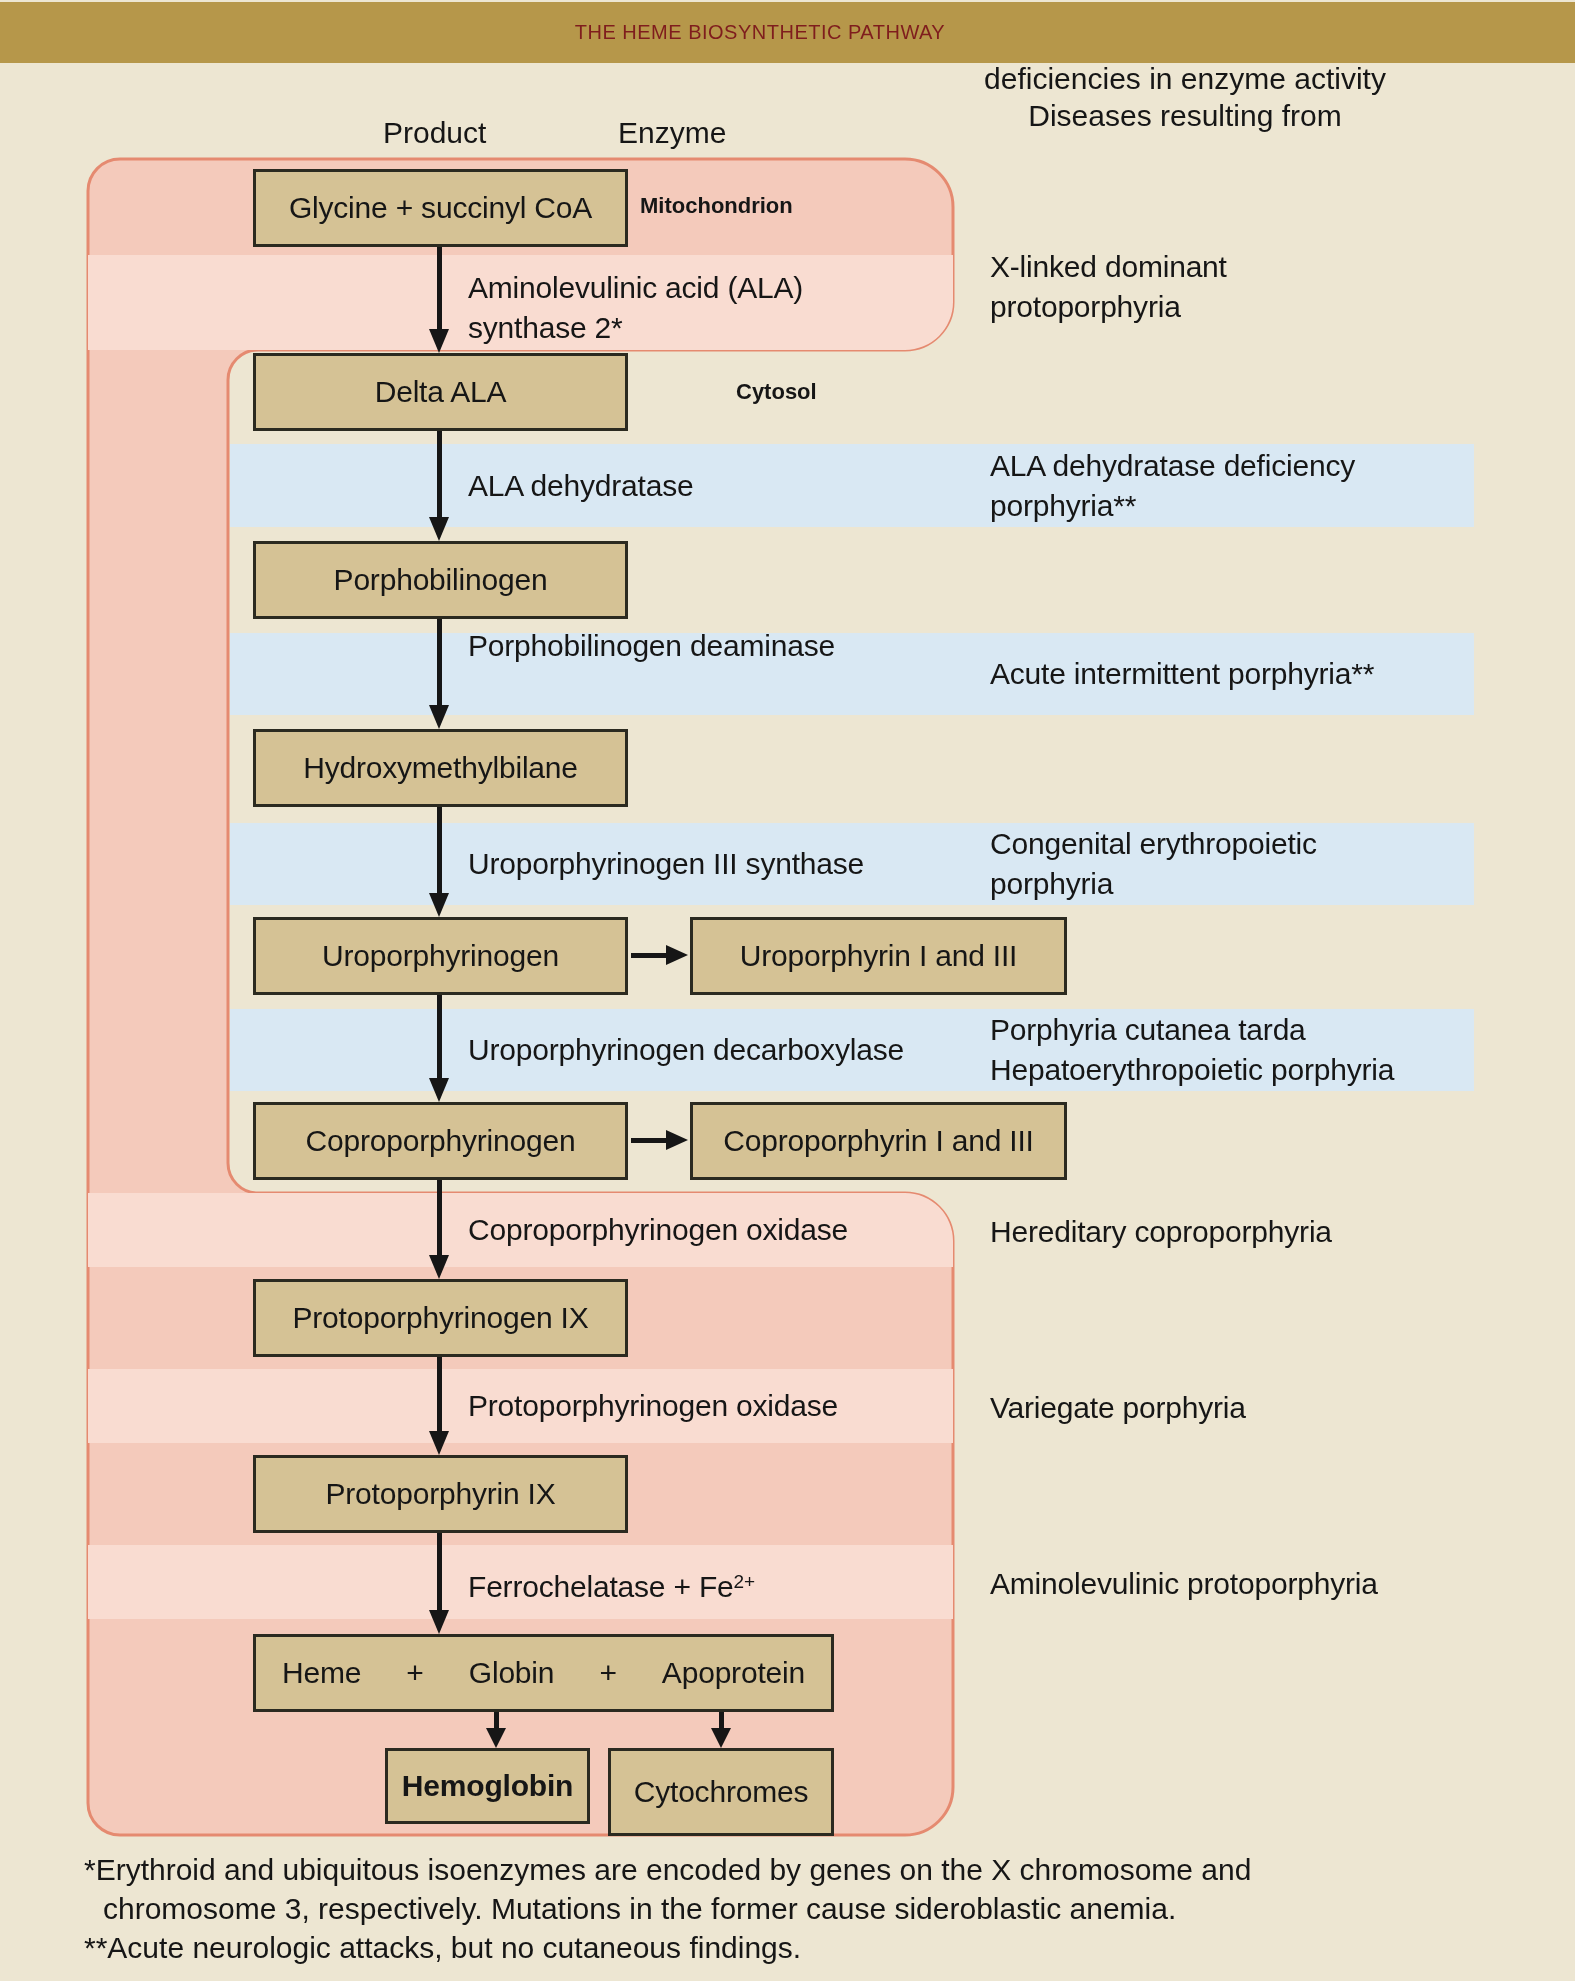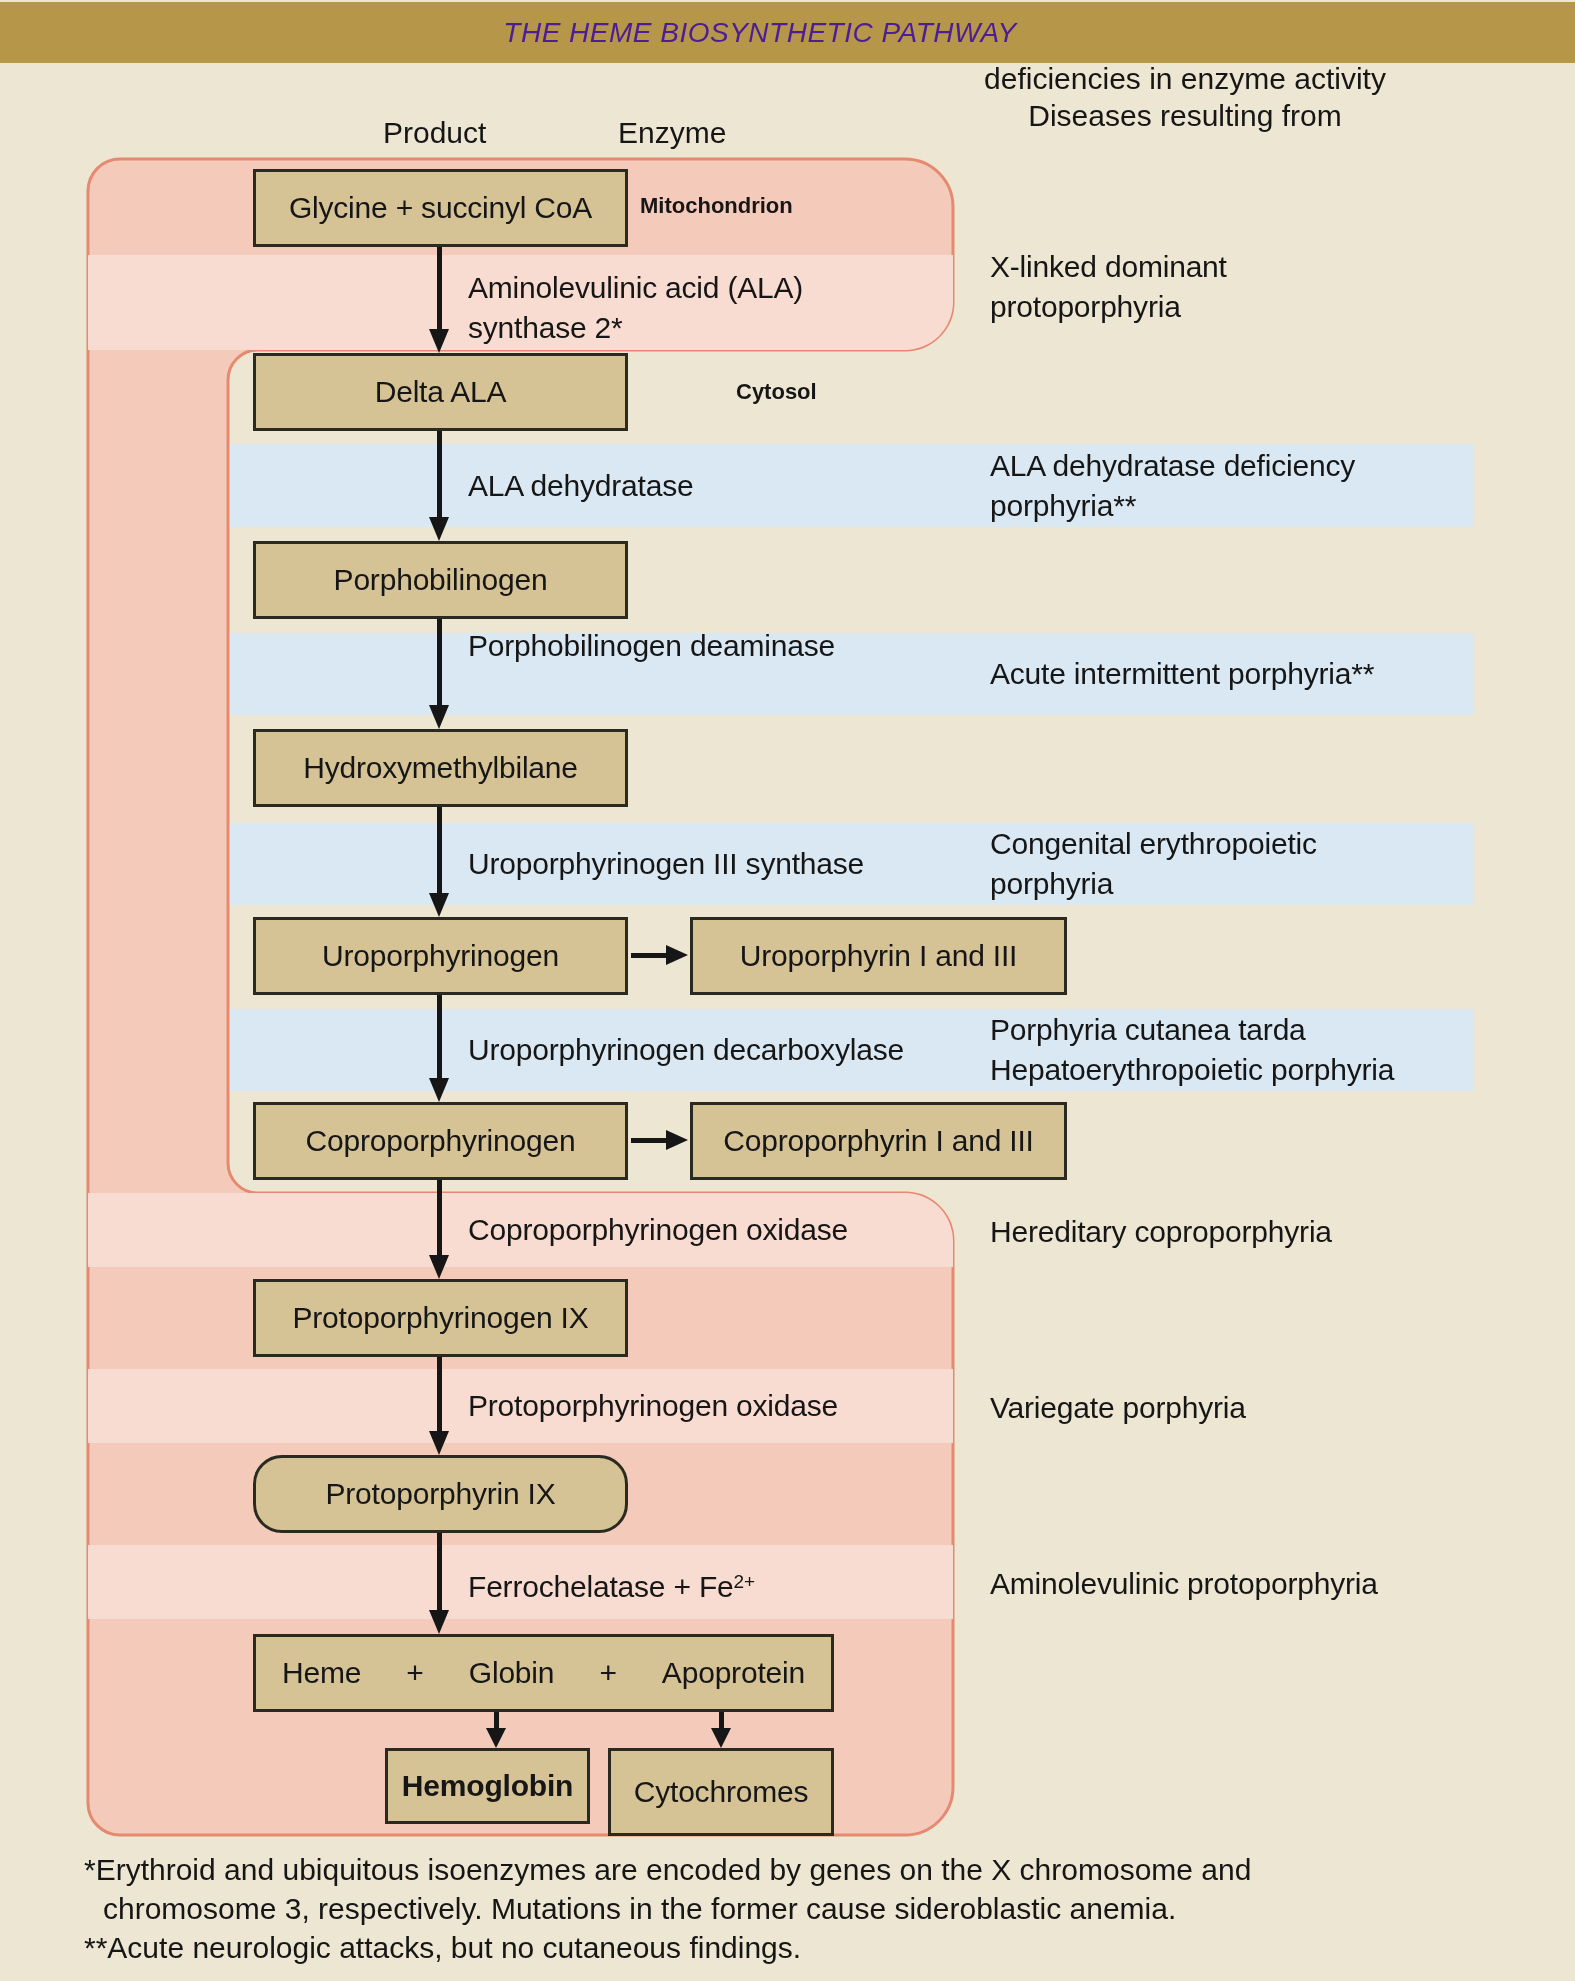--- a/index.html
+++ b/index.html
@@ -19,21 +19,21 @@
     background:var(--cream);
     font-family:"Liberation Sans", sans-serif;
     color:var(--ink);
   }
   .titlebar{
     position:absolute;left:0;top:2px;width:1575px;height:61px;
     background:var(--gold);
     display:flex;align-items:center;justify-content:center;
     padding-right:55px;box-sizing:border-box;
   }
-  .titlebar span{font-size:28px;letter-spacing:0.5px;color:#4c1d95;font-style:italic;}
+  .titlebar span{font-size:20px;letter-spacing:0.5px;color:#7f1d1d;}
   .hdr{position:absolute;font-size:30px;white-space:nowrap;}
   .hdr-product{left:383px;top:116px;}
   .hdr-enzyme{left:618px;top:116px;}
   .hdr-diseases{left:955px;top:60px;width:460px;text-align:center;line-height:37px;}
   .organelles{position:absolute;left:0;top:0;}
   .blueband{position:absolute;left:230px;width:1244px;background:var(--blue);}
   .bb1{top:444px;height:83px;} .bb2{top:633px;height:82px;}
   .bb3{top:823px;height:82px;} .bb4{top:1009px;height:82px;}
   .region-label{position:absolute;font-weight:bold;font-size:22px;line-height:40px;}
   .lbl-mito{left:640px;top:186px;width:252px;}
@@ -41,21 +41,21 @@
   .node{
     position:absolute;box-sizing:border-box;
     background:var(--box-fill);border:3px solid var(--box-border);
     display:flex;align-items:center;justify-content:center;
     font-size:30px;white-space:nowrap;letter-spacing:-0.2px;
   }
   .col{left:253px;width:375px;height:78px;}
   .side{left:690px;width:377px;height:78px;}
   .n-glycine{top:169px;} .n-delta{top:353px;} .n-pbg{top:541px;}
   .n-hmb{top:729px;} .n-uro{top:917px;} .n-copro{top:1102px;}
-  .n-protogen{top:1279px;} .n-proto{top:1455px;border-radius:29px;}
+  .n-protogen{top:1279px;} .n-proto{top:1455px;}
   .s-uro{top:917px;} .s-copro{top:1102px;}
   .n-heme{left:253px;top:1634px;width:581px;height:78px;justify-content:space-between;padding:0 26px;}
   .n-hgb{left:385px;top:1748px;width:205px;height:76px;font-weight:bold;}
   .n-cyt{left:608px;top:1748px;width:226px;height:88px;}
   .varrow{position:absolute;width:21px;}
   .varrow::before{content:"";position:absolute;left:8px;top:0;bottom:20px;width:5px;background:var(--ink);}
   .varrow::after{content:"";position:absolute;left:0;bottom:0;width:0;height:0;
     border-left:10.5px solid transparent;border-right:10.5px solid transparent;border-top:24px solid var(--ink);}
   .va{left:429px;}
   .va1{top:247px;height:106px;} .va2{top:431px;height:110px;} .va3{top:619px;height:110px;}

